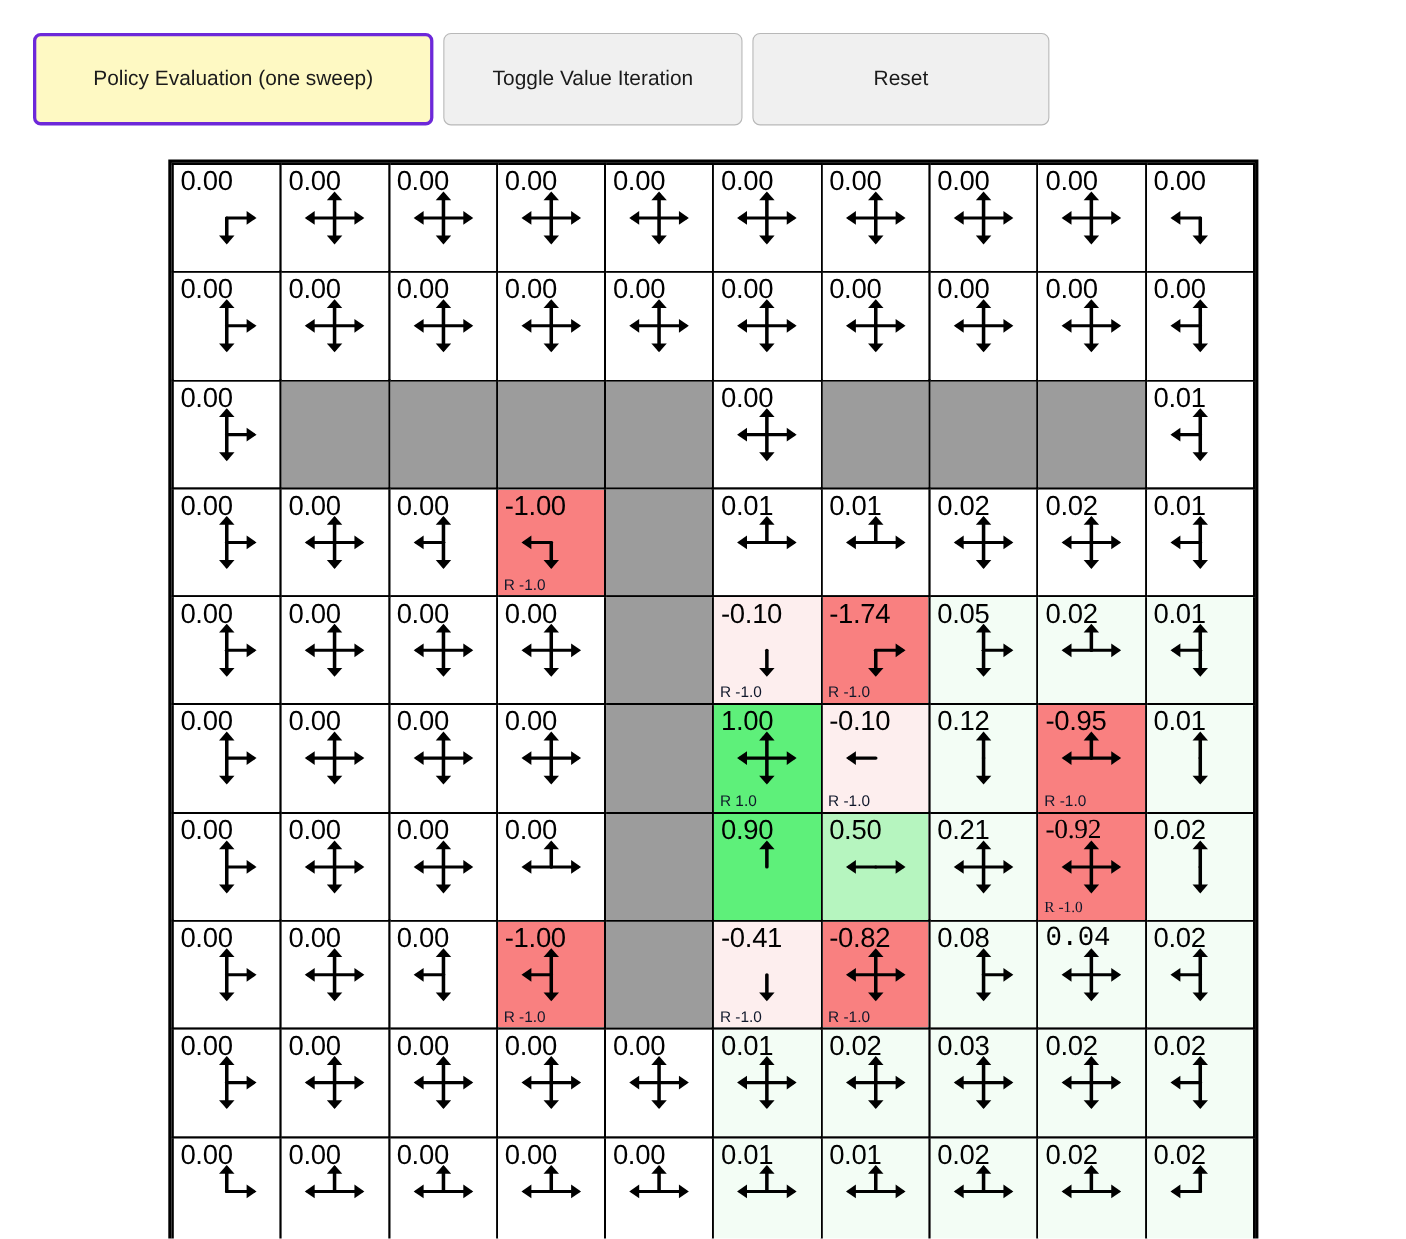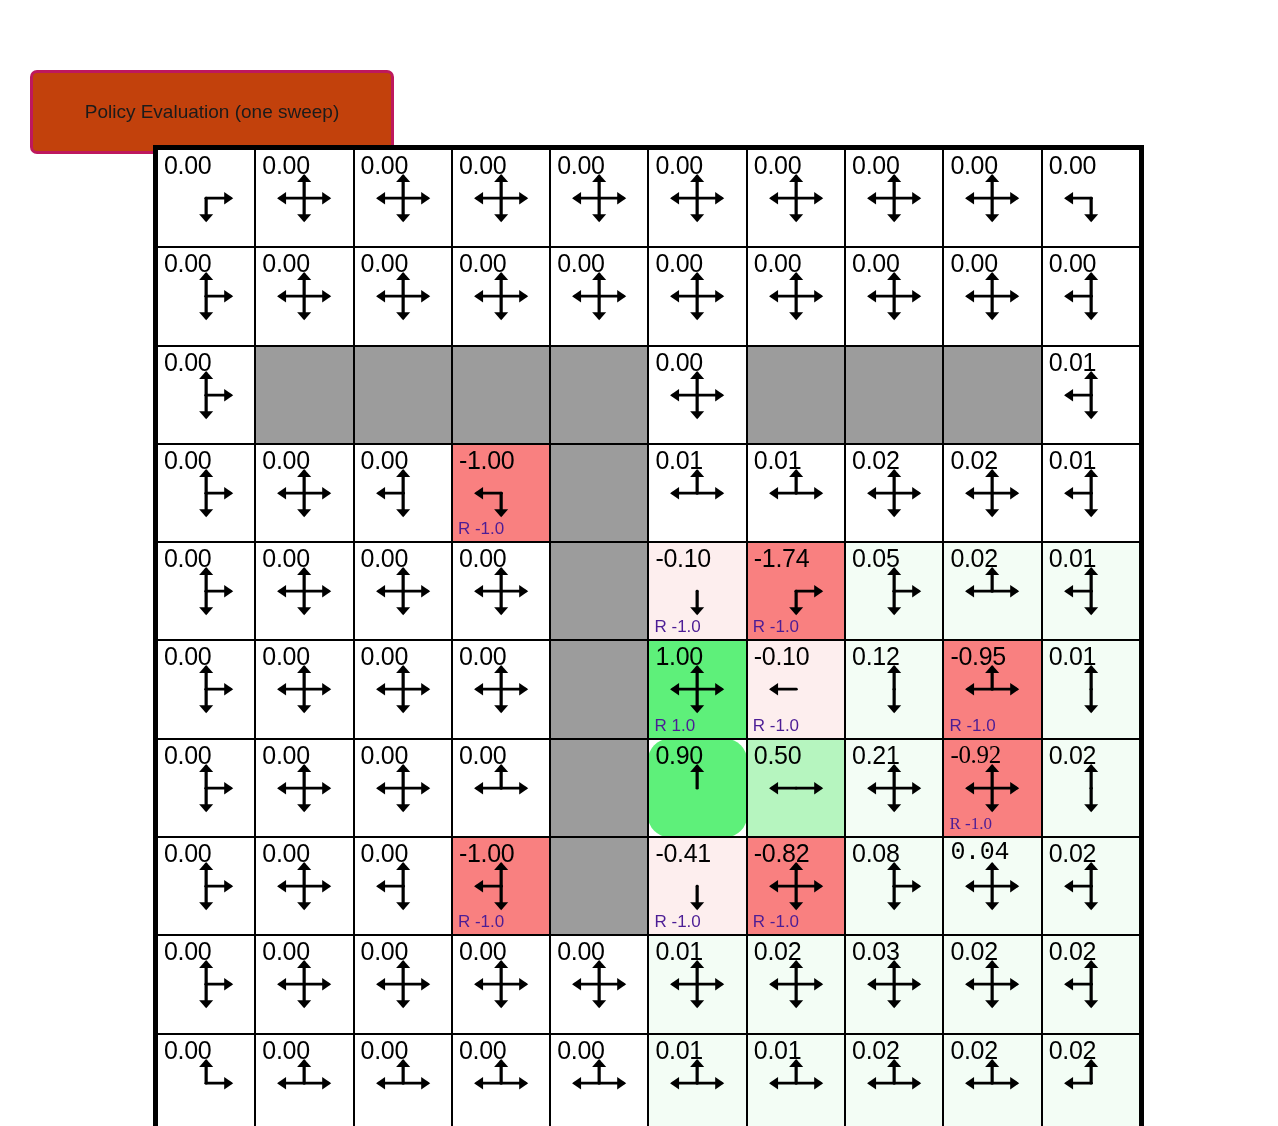--- a/index.html
+++ b/index.html
@@ -31,23 +31,22 @@
     color: #1b1b1b;
     font-size: 19px;
     display: flex;
     align-items: center;
     justify-content: center;
     padding: 0 20px;
     white-space: nowrap;
     cursor: pointer;
   }
   .tbtn.active {
-    border: 3px solid #be185d;
-    background: #c2410c;
-    margin-top: 40px;
+    border: 3px solid #6d28d9;
+    background: #fef9c3;
   }
   .tbtn.w1 { width: 364px; }
   .tbtn.w2 { width: 270px; }
   .tbtn.w3 { width: 272px; }
   .tbtn.w4 { width: 270px; }
 
   
   #grid-wrap {
     position: absolute;
     left: 153px;
@@ -74,40 +73,42 @@
     top: 2px;
     font-size: 25px;
     color: #000;
     line-height: 1.05;
     letter-spacing: -0.3px;
   }
   .rew {
     position: absolute;
     left: 5px;
     bottom: 2px;
-    font-size: 17px;
-    color: #4c1d95;
+    font-size: 14px;
+    color: #0f172a;
   }
   .arrows {
     position: absolute;
     left: 0;
     top: 0;
     width: 100%;
     height: 100%;
     pointer-events: none;
   }
   .arrows svg { display: block; width: 100%; height: 100%; }
 </style>
 </head>
 <body>
 
 <div id="page">
 
   <div id="toolbar">
     <button class="tbtn w1 active">Policy Evaluation (one sweep)</button>
+    <button class="tbtn w3">Toggle Value Iteration</button>
+    <button class="tbtn w4">Reset</button>
   </div>
 
   <div id="grid-wrap">
     <table class="grid">
       <tbody id="grid-body">
           <tr>
             <td style="background: rgb(255, 255, 255);">
               <div class="val">0.00</div>
               <div class="arrows">
                 <svg viewBox="0 0 96 108" preserveAspectRatio="none">
@@ -869,21 +870,21 @@
                   <line x1="48" y1="54" x2="48" y2="30" stroke="#000" stroke-width="3.2" stroke-linecap="round"></line>
                   <polygon points="48,27 41,36 55,36" fill="#000"></polygon>
                   <line x1="48" y1="54" x2="24" y2="54" stroke="#000" stroke-width="3.2" stroke-linecap="round"></line>
                   <polygon points="21,54 30,47 30,61" fill="#000"></polygon>
                   <line x1="48" y1="54" x2="72" y2="54" stroke="#000" stroke-width="3.2" stroke-linecap="round"></line>
                   <polygon points="75,54 66,47 66,61" fill="#000"></polygon>
                 </svg>
               </div>
             </td>
             <td class="wall" style="background: rgb(156, 156, 156);"></td>
-            <td style="background: rgb(94, 240, 122); border-radius: 21px;">
+            <td style="background: rgb(94, 240, 122);">
               <div class="val">0.90</div>
               <div class="arrows">
                 <svg viewBox="0 0 96 108" preserveAspectRatio="none">
                   <line x1="48" y1="54" x2="48" y2="30" stroke="#000" stroke-width="3.2" stroke-linecap="round"></line>
                   <polygon points="48,27 41,36 55,36" fill="#000"></polygon>
                 </svg>
               </div>
             </td>
             <td style="background: rgb(182, 245, 191);">
               <div class="val">0.50</div>

